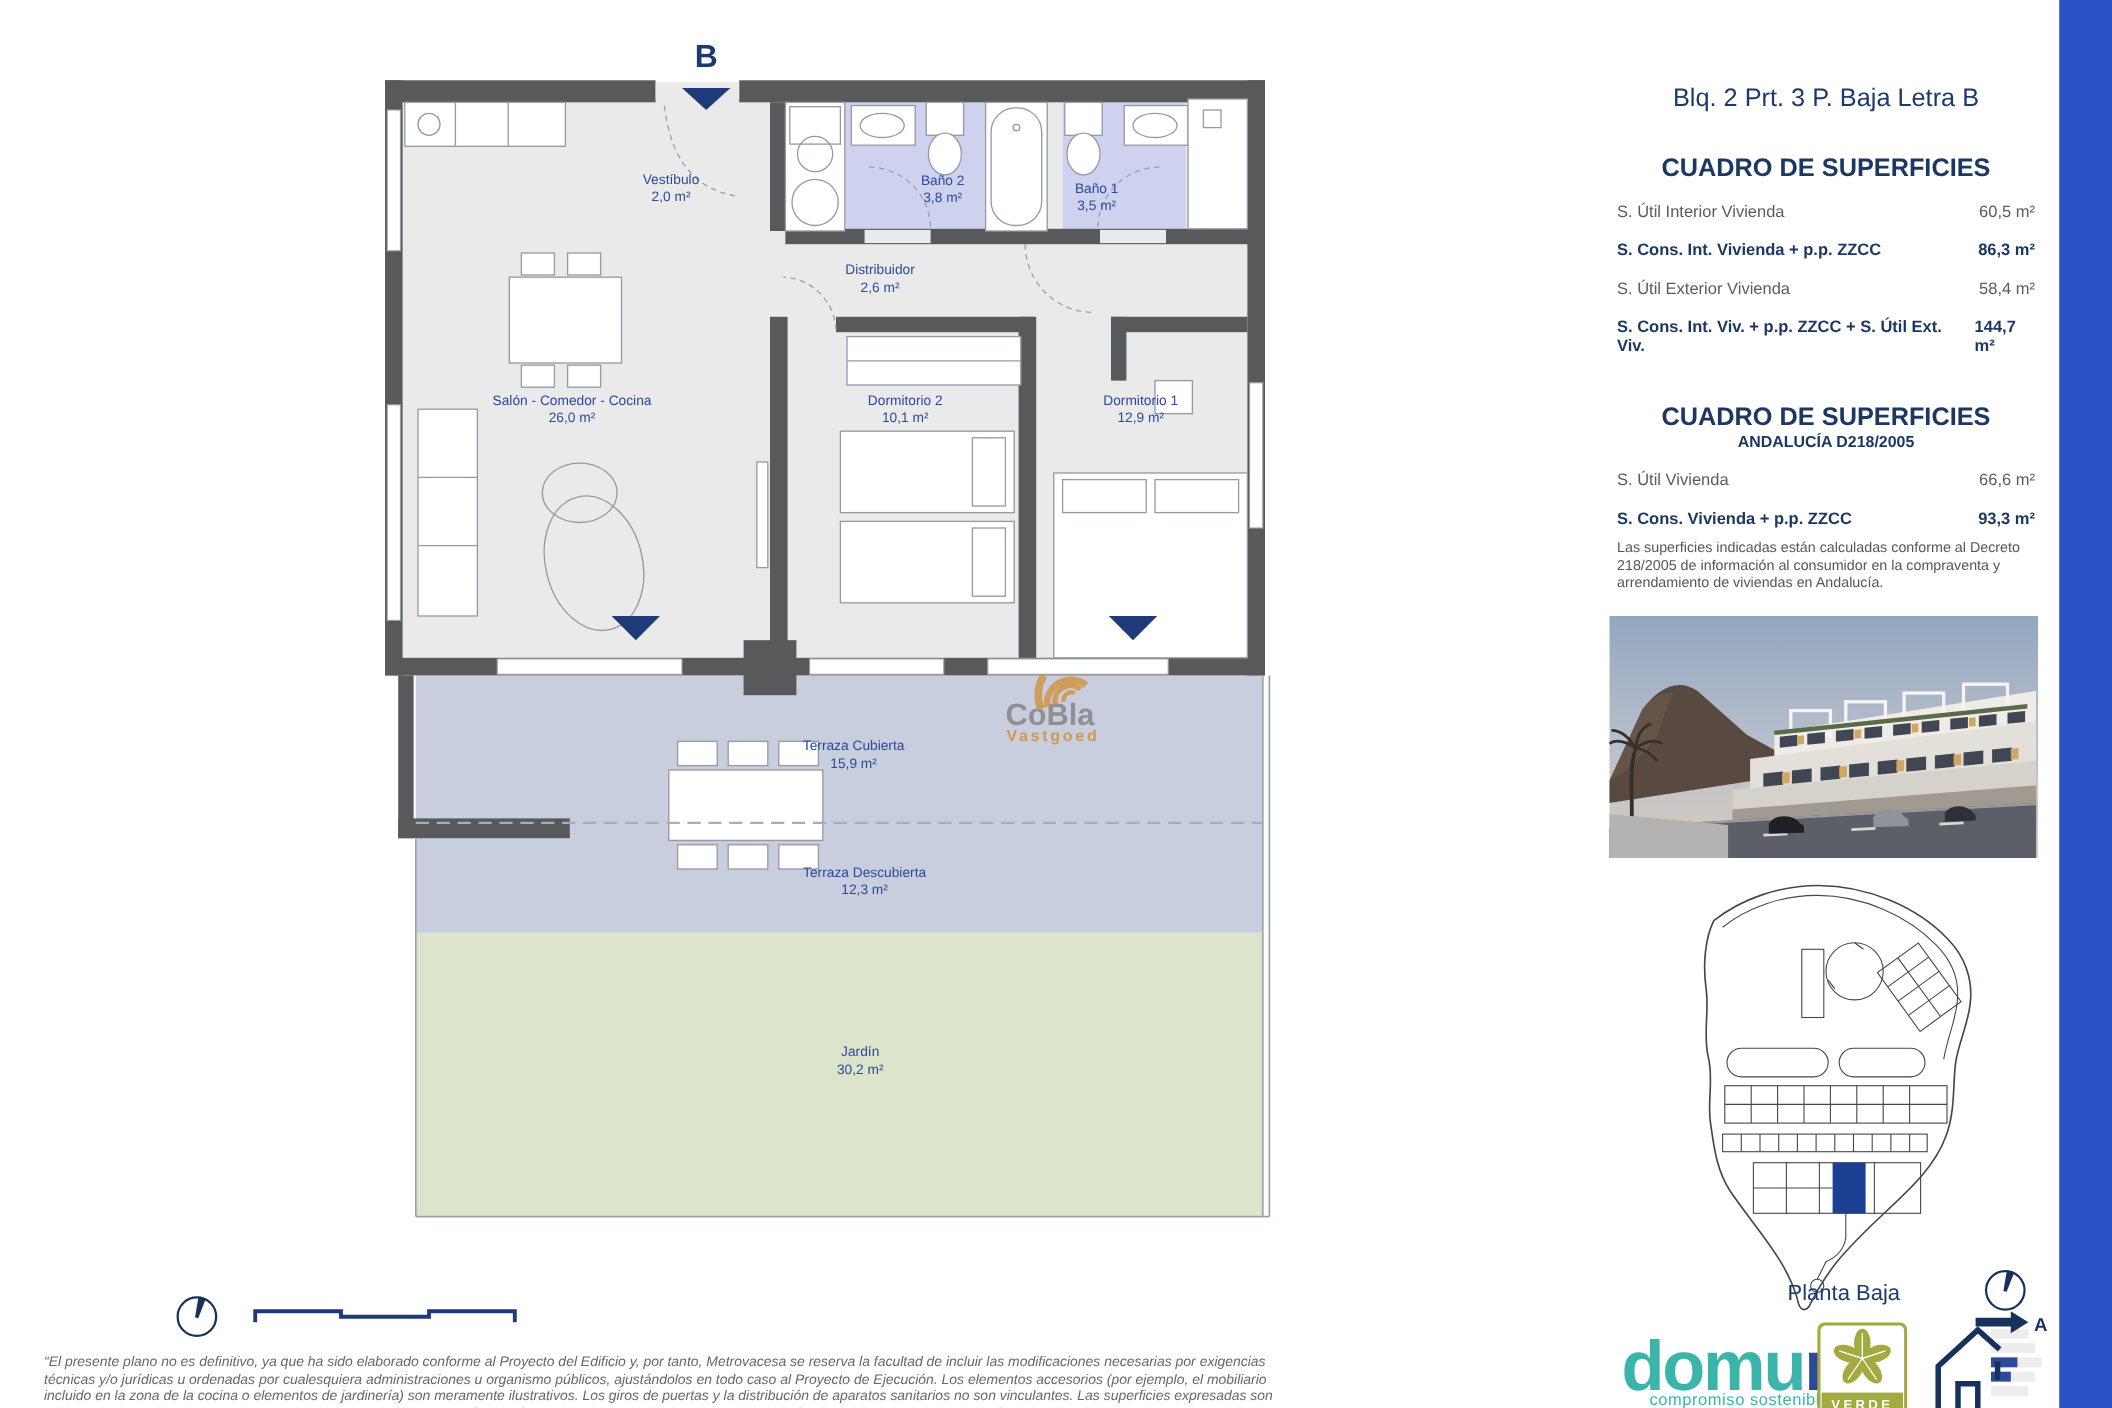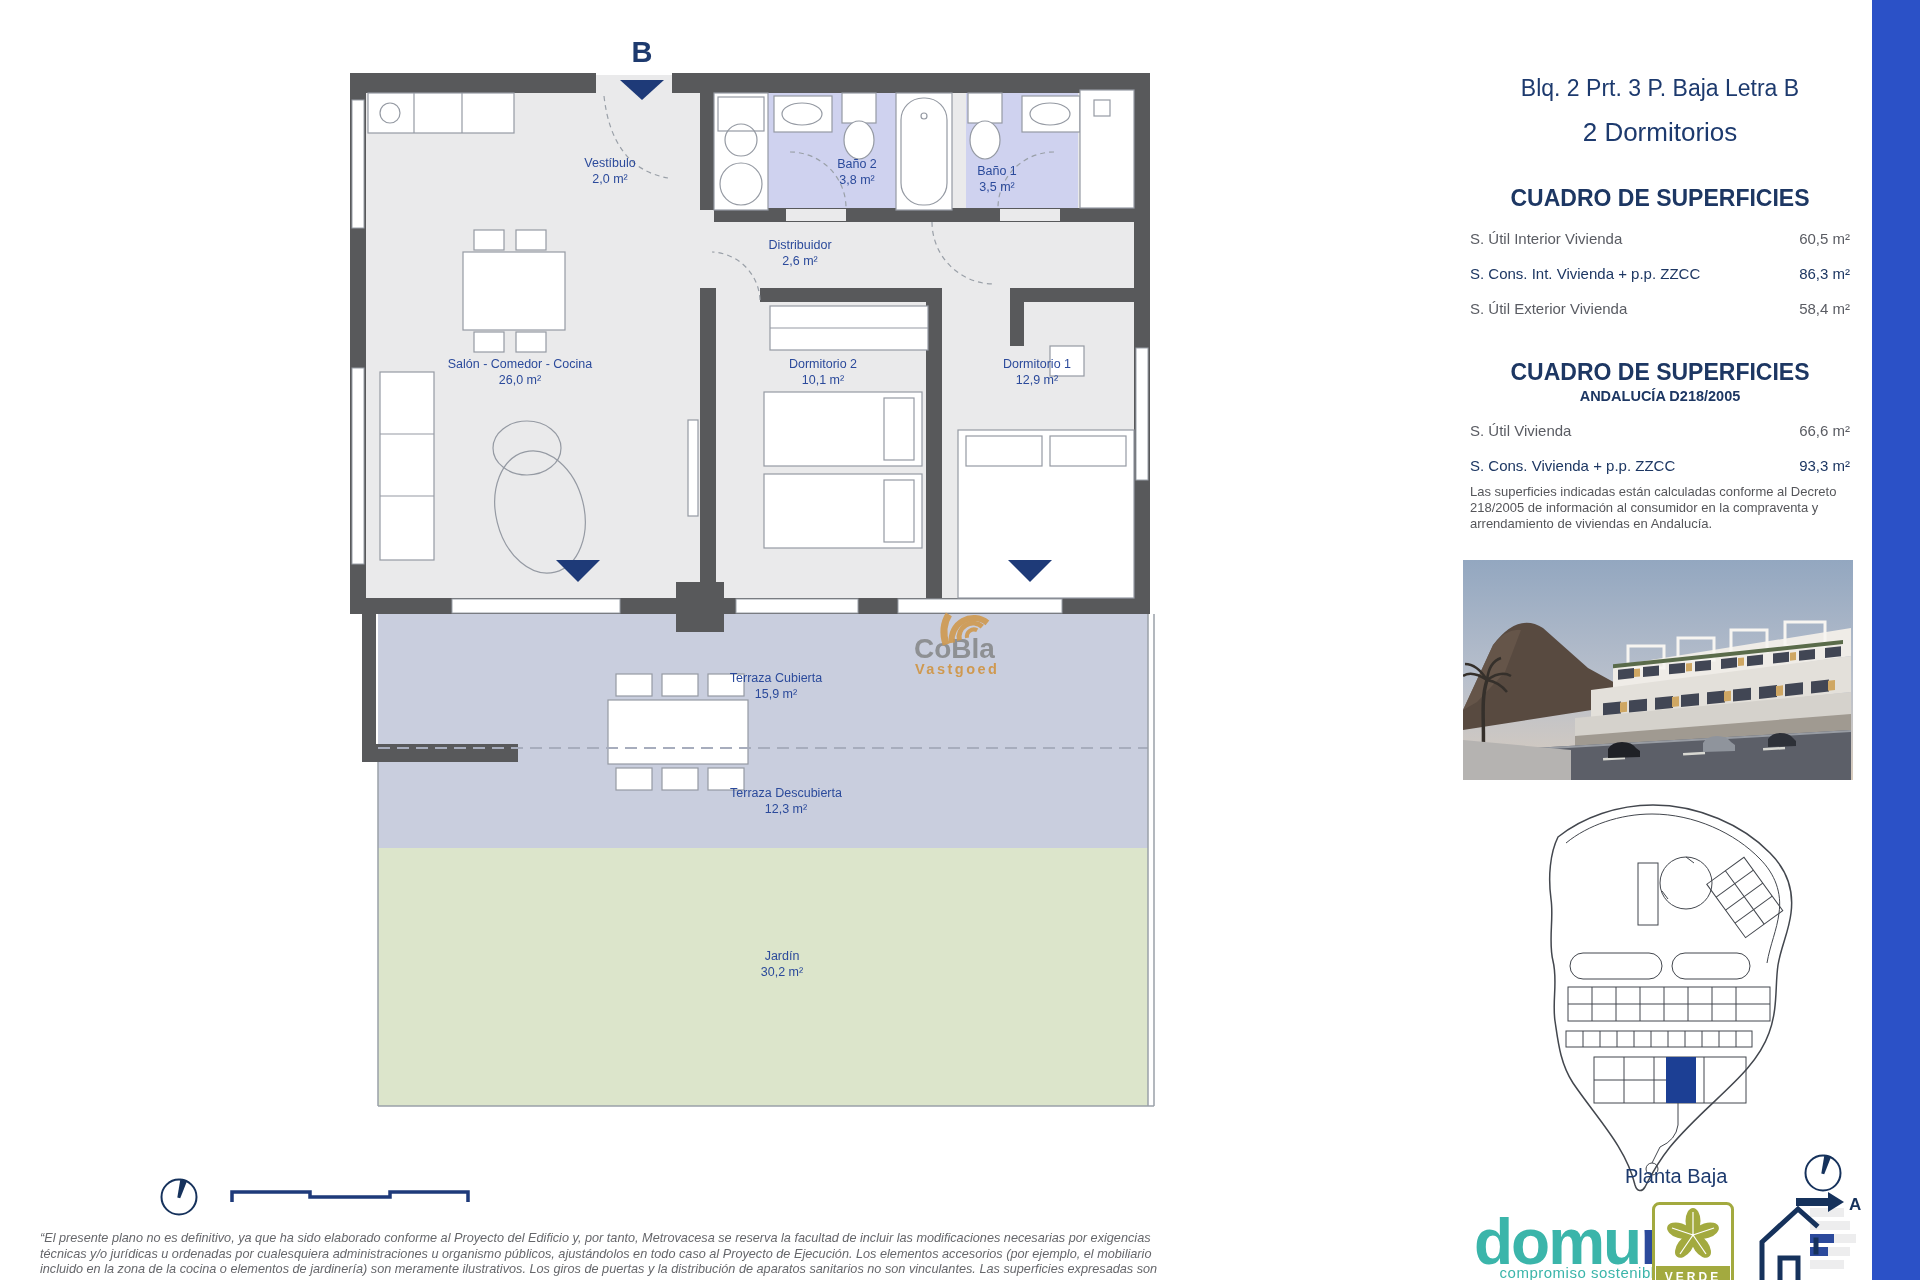--- a/index.html
+++ b/index.html
@@ -29,21 +29,21 @@
   
   .panel{position:absolute;left:1470px;top:75px;width:380px;color:#1d3a6e;}
   .panel-title{font-size:23px;text-align:center;}
   .panel-sub{font-size:26px;text-align:center;margin-top:15px;}
   .sec-head{font-size:23px;font-weight:700;text-align:center;color:#1d3763;}
   .sec1-head{margin-top:37px;}
   .sec2-head{margin-top:42px;}
   .sec-subhead{font-size:14.5px;font-weight:700;text-align:center;color:#1d3763;margin-top:2px;}
   .srows{margin-top:8px;}
   .srow{display:flex;justify-content:space-between;font-size:15px;margin-top:18px;color:#5a5c63;}
-  .srow.bold{color:#1d3763;font-weight:400;gap:28px;}
+  .srow.bold{color:#1d3763;font-weight:700;gap:28px;}
   .note{font-size:13px;color:#55565a;margin-top:10px;line-height:16px;}
 
   .planta-label{position:absolute;left:1625px;top:1165px;width:180px;
                 font-size:20px;color:#1d3a6e;}
 
   
   .disclaimer{position:absolute;left:40px;top:1231px;width:1135px;font-size:12.7px;
               font-style:italic;color:#66676b;line-height:15.6px;}
   .domum{position:absolute;left:1474px;top:1218px;width:215px;text-align:center;}
   .domum-word{font-size:64px;font-weight:700;letter-spacing:-2px;line-height:48px;}
@@ -235,35 +235,38 @@
         <path d="M28,46 A7,7 0 0 1 40,42" stroke-width="4"></path>
         <path d="M6,46 Q6,28 18,18" stroke-width="7"></path>
       </g>
     </svg>
     <div class="cobla">CoBla</div>
     <div class="vastgoed">Vastgoed</div>
   </div>
 
   <div class="panel">
     <div class="panel-title">Blq. 2 Prt. 3 P. Baja Letra B</div>
-    <div class="panel-sub">2 Dormitorios</div>
 
     <div class="sec-head sec1-head">CUADRO DE SUPERFICIES</div>
     <div class="srows">
       <div class="srow">
         <span>S. Útil Interior Vivienda</span>
         <span>60,5 m²</span>
       </div>
       <div class="srow bold">
         <span>S. Cons. Int. Vivienda + p.p. ZZCC</span>
         <span>86,3 m²</span>
       </div>
       <div class="srow">
         <span>S. Útil Exterior Vivienda</span>
         <span>58,4 m²</span>
+      </div>
+      <div class="srow bold">
+        <span>S. Cons. Int. Viv. + p.p. ZZCC + S. Útil Ext. Viv.</span>
+        <span>144,7 m²</span>
       </div>
     </div>
 
     <div class="sec-head sec2-head">CUADRO DE SUPERFICIES</div>
     <div class="sec-subhead">ANDALUCÍA D218/2005</div>
     <div class="srows">
       <div class="srow">
         <span>S. Útil Vivienda</span>
         <span>66,6 m²</span>
       </div>

